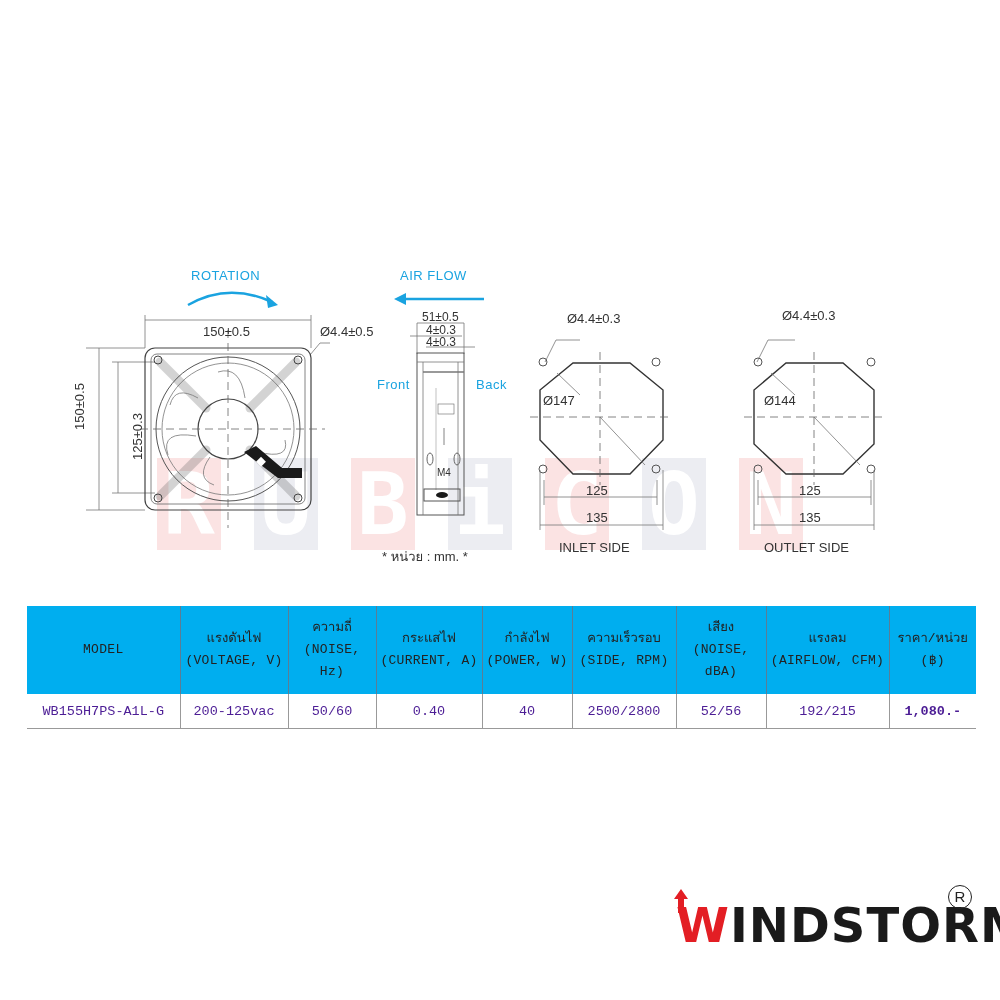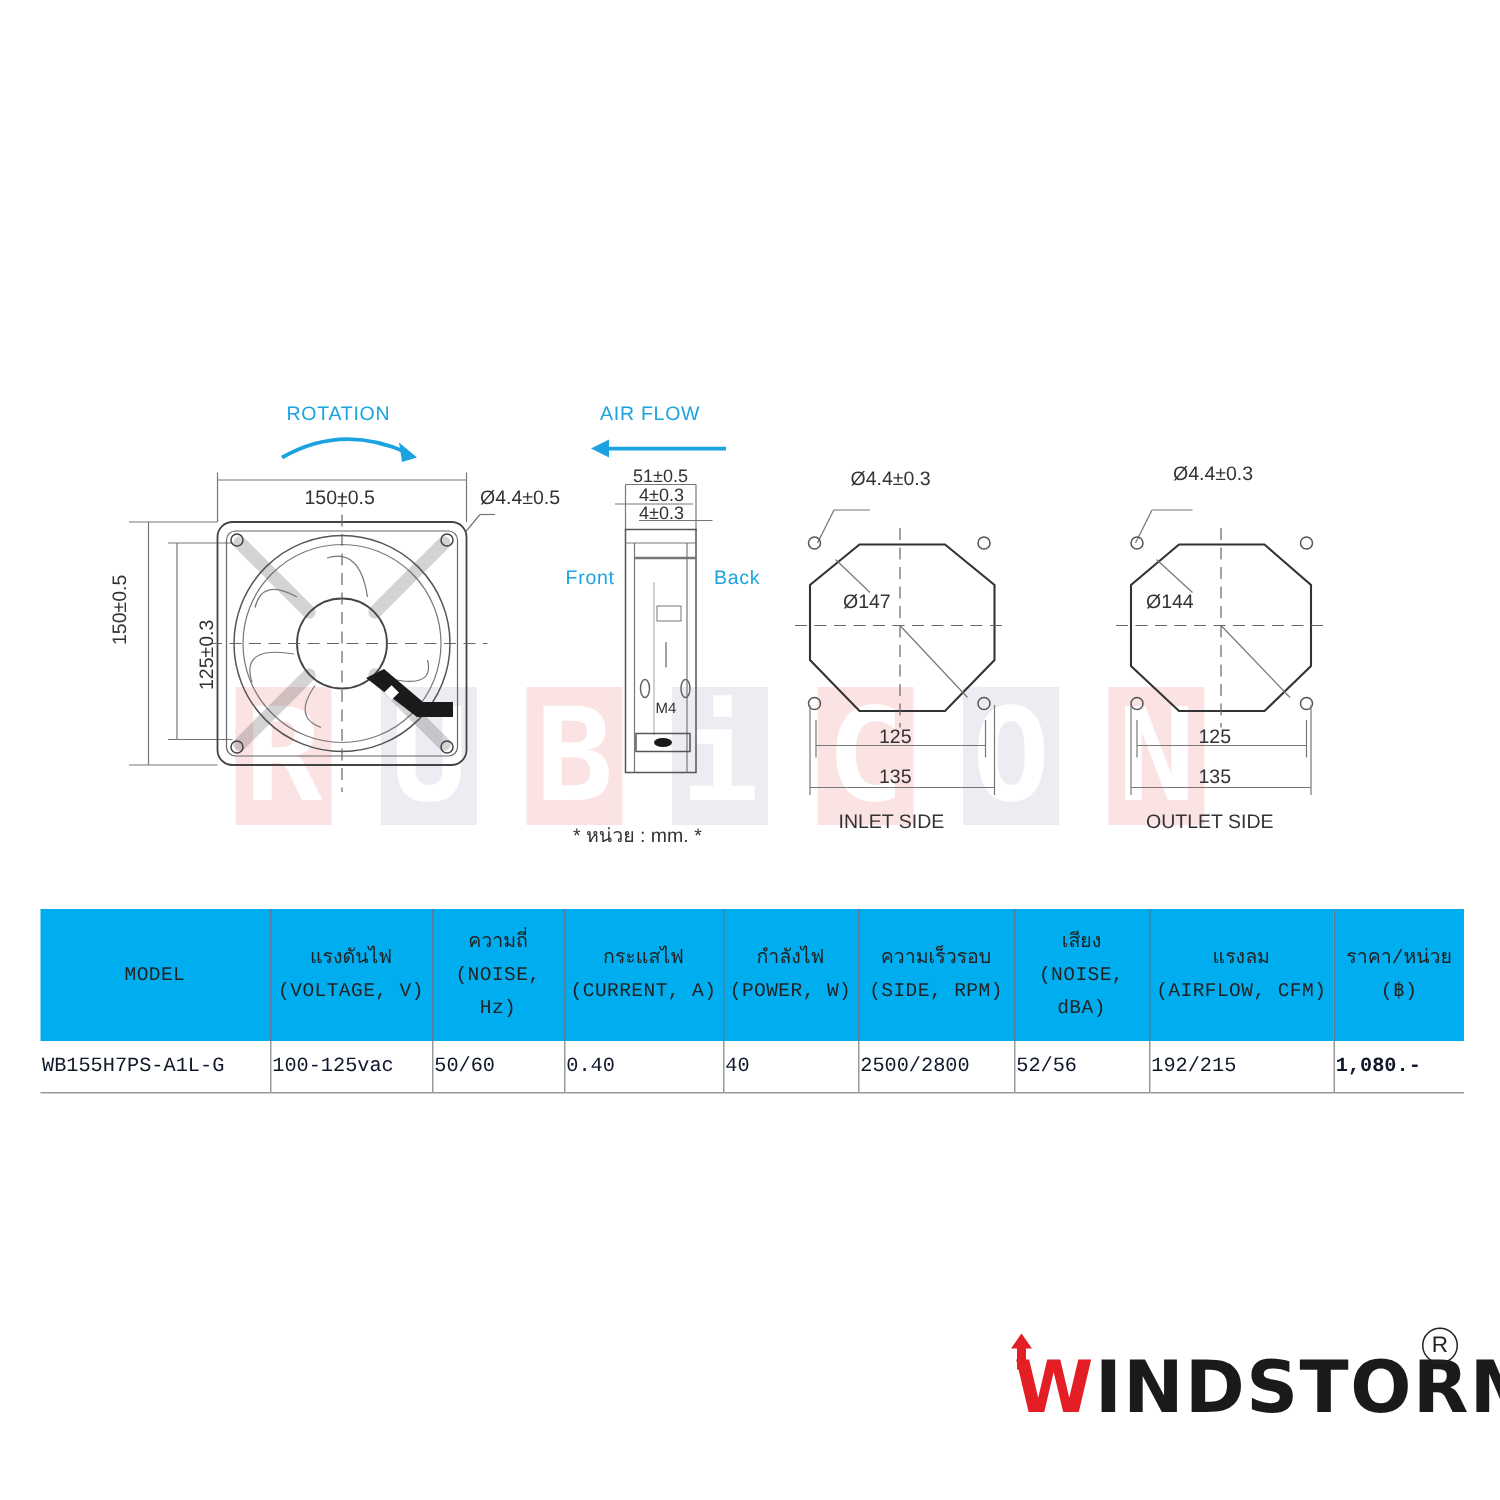--- a/index.html
+++ b/index.html
@@ -11,21 +11,21 @@
   .watermark { position:absolute; top:458px; left:157px; display:flex; gap:0; }
   .wm-block { width:64px; height:92px; margin-right:1px; display:flex; align-items:center; justify-content:center;
               font-family:"DejaVu Sans Mono", monospace; font-size:86px; font-weight:bold; color:#ffffff; line-height:92px; }
   .wm-red { background:#fbe3e3; }
   .wm-gray { background:#ecedf2; }
 
   table.spec { position:absolute; left:27px; top:606px; width:949px; border-collapse:collapse; font-size:13px;font-family:Liberation Mono, monospace; }
   table.spec th { background:#00aeef; color:#222; font-weight:normal; height:88px; text-align:center;
                   border-left:1px solid #5a7d96; line-height:22px; padding:0 2px; }
   table.spec th:first-child { border-left:none; }
-  table.spec td { text-align:left; height:32px; border-left:1px solid #999; border-bottom:1px solid #999; font-size:13.5px; color:#0f172a; }
+  table.spec td { text-align:center; height:32px; border-left:1px solid #999; border-bottom:1px solid #999; font-size:13.5px; color:#4c1d95; }
   table.spec td:first-child { border-left:none; }
   table.spec td.price { font-weight:bold; }
   .th-en { letter-spacing:0.3px; }
 
   .logo { position:absolute; left:676px; top:885px; height:70px; display:flex; align-items:flex-end; }
   .logo-text { font-family:"DejaVu Sans", sans-serif; font-size:48px; font-weight:bold; color:#1a1a1a; letter-spacing:1px; line-height:60px; }
   .logo-w { color:#e31e24; }
   .logo-reg { position:absolute; left:272px; top:0px; width:22px; height:22px; border:1.5px solid #222; border-radius:50%;
               font-size:15px; text-align:center; line-height:22px; color:#222; }
 </style>
@@ -154,21 +154,21 @@
 
 <div class="abs dim" style="left:422px;top:310px;font-size:12px">51±0.5</div>
 <div class="abs dim" style="left:426px;top:323px;font-size:12px">4±0.3</div>
 <div class="abs dim" style="left:426px;top:335px;font-size:12px">4±0.3</div>
 <div class="abs blue-label" style="left:377px;top:377px">Front</div>
 <div class="abs blue-label" style="left:476px;top:377px">Back</div>
 <div class="abs dim" style="left:437px;top:467px;font-size:10px;font-weight:normal">M4</div>
 <div class="abs dim" style="left:382px;top:546px">* หน่วย : mm. *</div>
 
 <div class="abs dim" style="left:567px;top:311px">Ø4.4±0.3</div>
-<div class="abs dim" style="left:562px;top:393px">Ø147</div>
+<div class="abs dim" style="left:543px;top:393px">Ø147</div>
 <div class="abs dim" style="left:586px;top:483px">125</div>
 <div class="abs dim" style="left:586px;top:510px">135</div>
 <div class="abs dim" style="left:559px;top:540px">INLET SIDE</div>
 
 <div class="abs dim" style="left:782px;top:308px">Ø4.4±0.3</div>
 <div class="abs dim" style="left:764px;top:393px">Ø144</div>
 <div class="abs dim" style="left:799px;top:483px">125</div>
 <div class="abs dim" style="left:799px;top:510px">135</div>
 <div class="abs dim" style="left:764px;top:540px">OUTLET SIDE</div>
 
@@ -217,21 +217,21 @@
         </th>
       <th>
           <div>ราคา/หน่วย</div>
           <div class="th-en">(฿)</div>
         </th>
     </tr>
   </thead>
   <tbody>
     <tr>
       <td>WB155H7PS-A1L-G</td>
-      <td>100-125vac</td>
+      <td>200-125vac</td>
       <td>50/60</td>
       <td>0.40</td>
       <td>40</td>
       <td>2500/2800</td>
       <td>52/56</td>
       <td>192/215</td>
       <td class="price">1,080.-</td>
     </tr>
   </tbody>
 </table>

